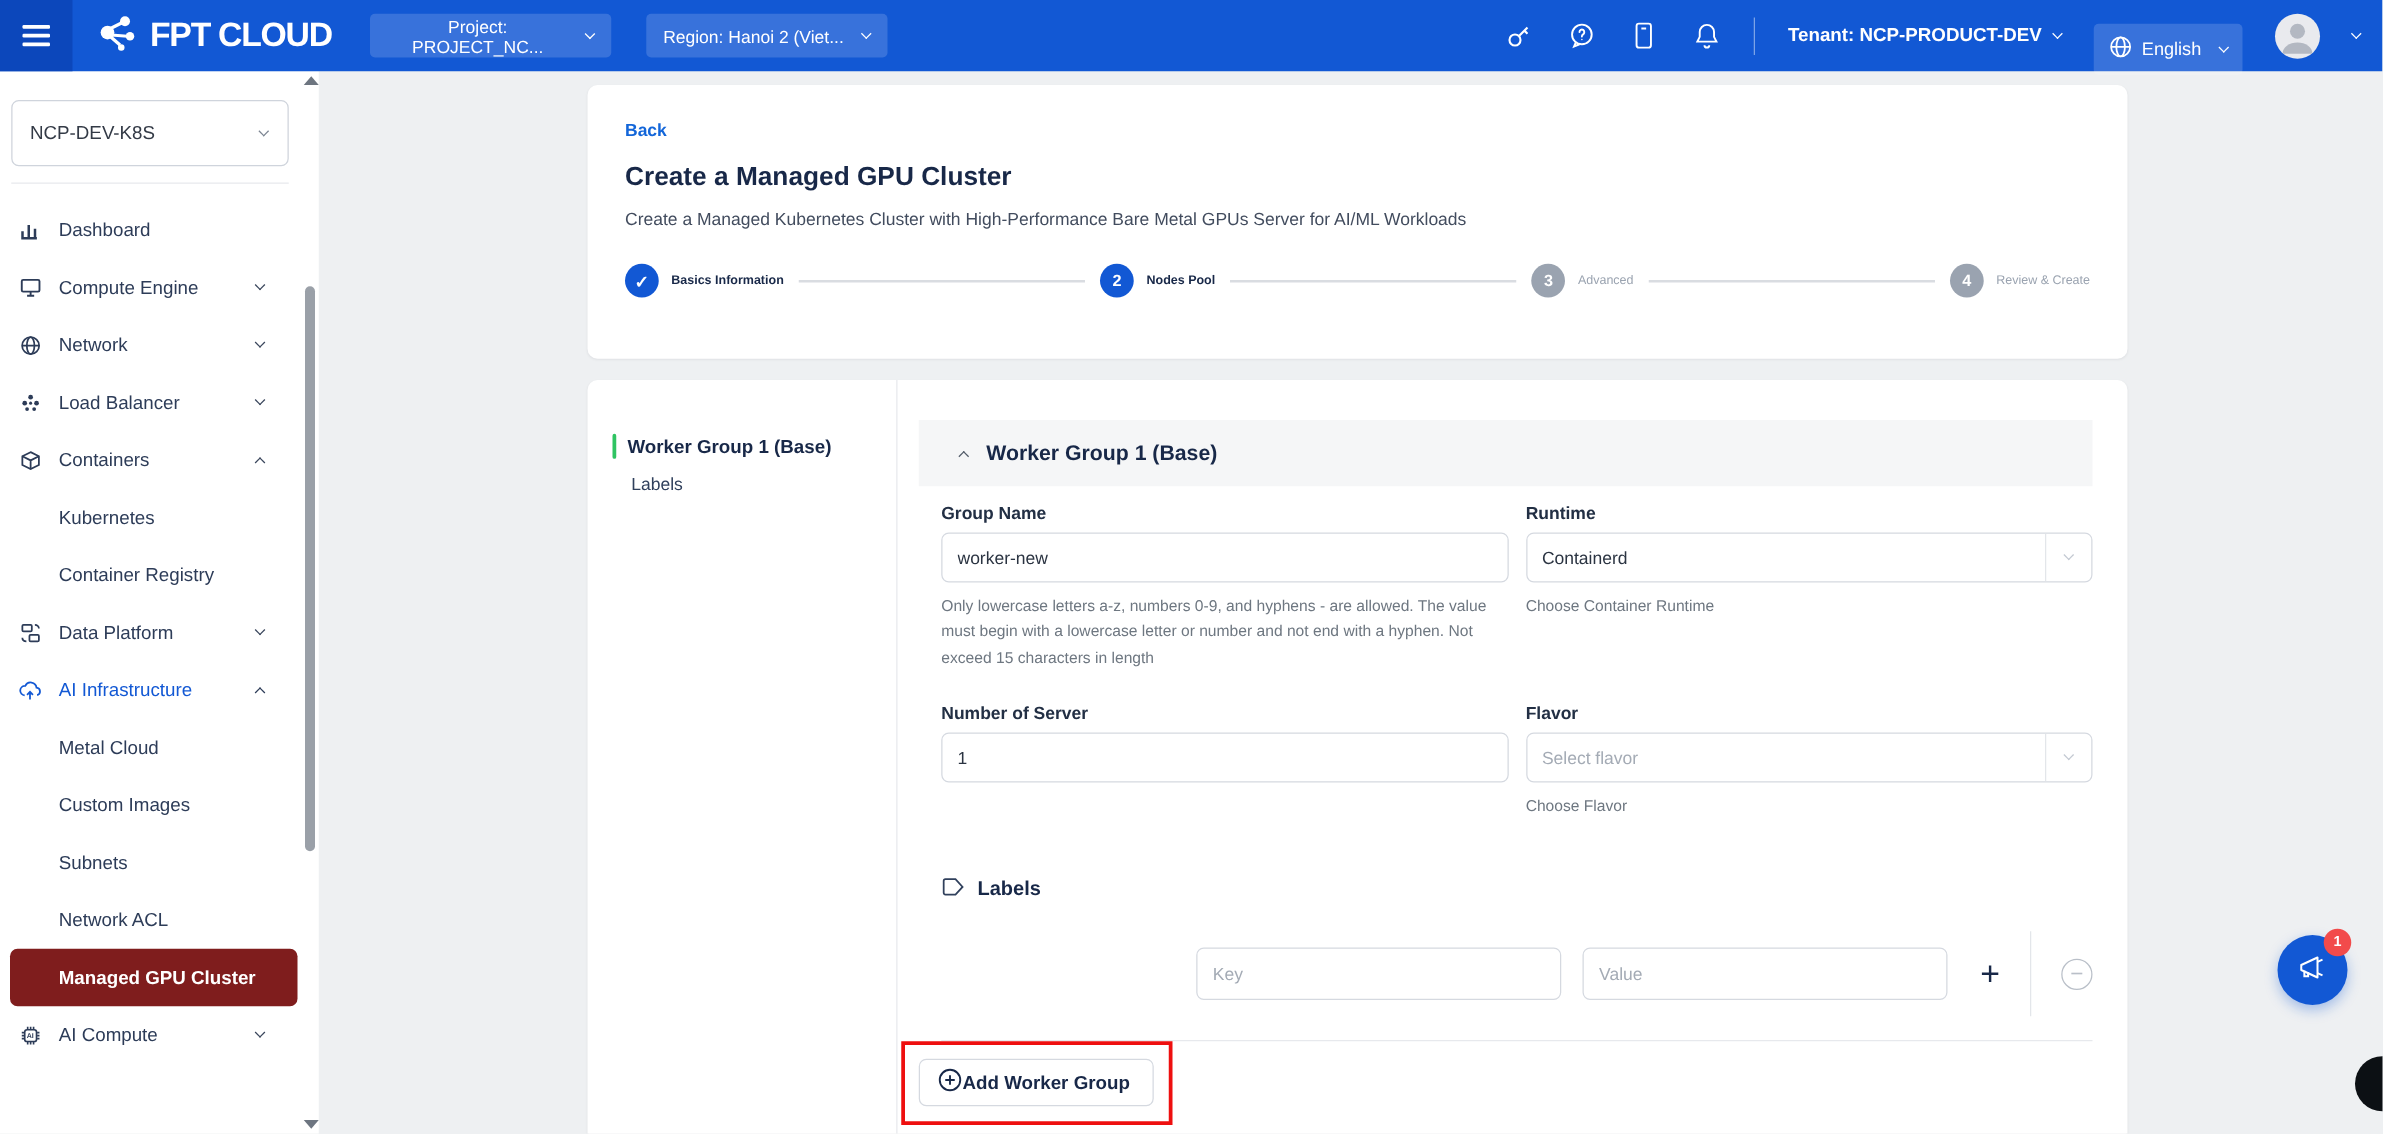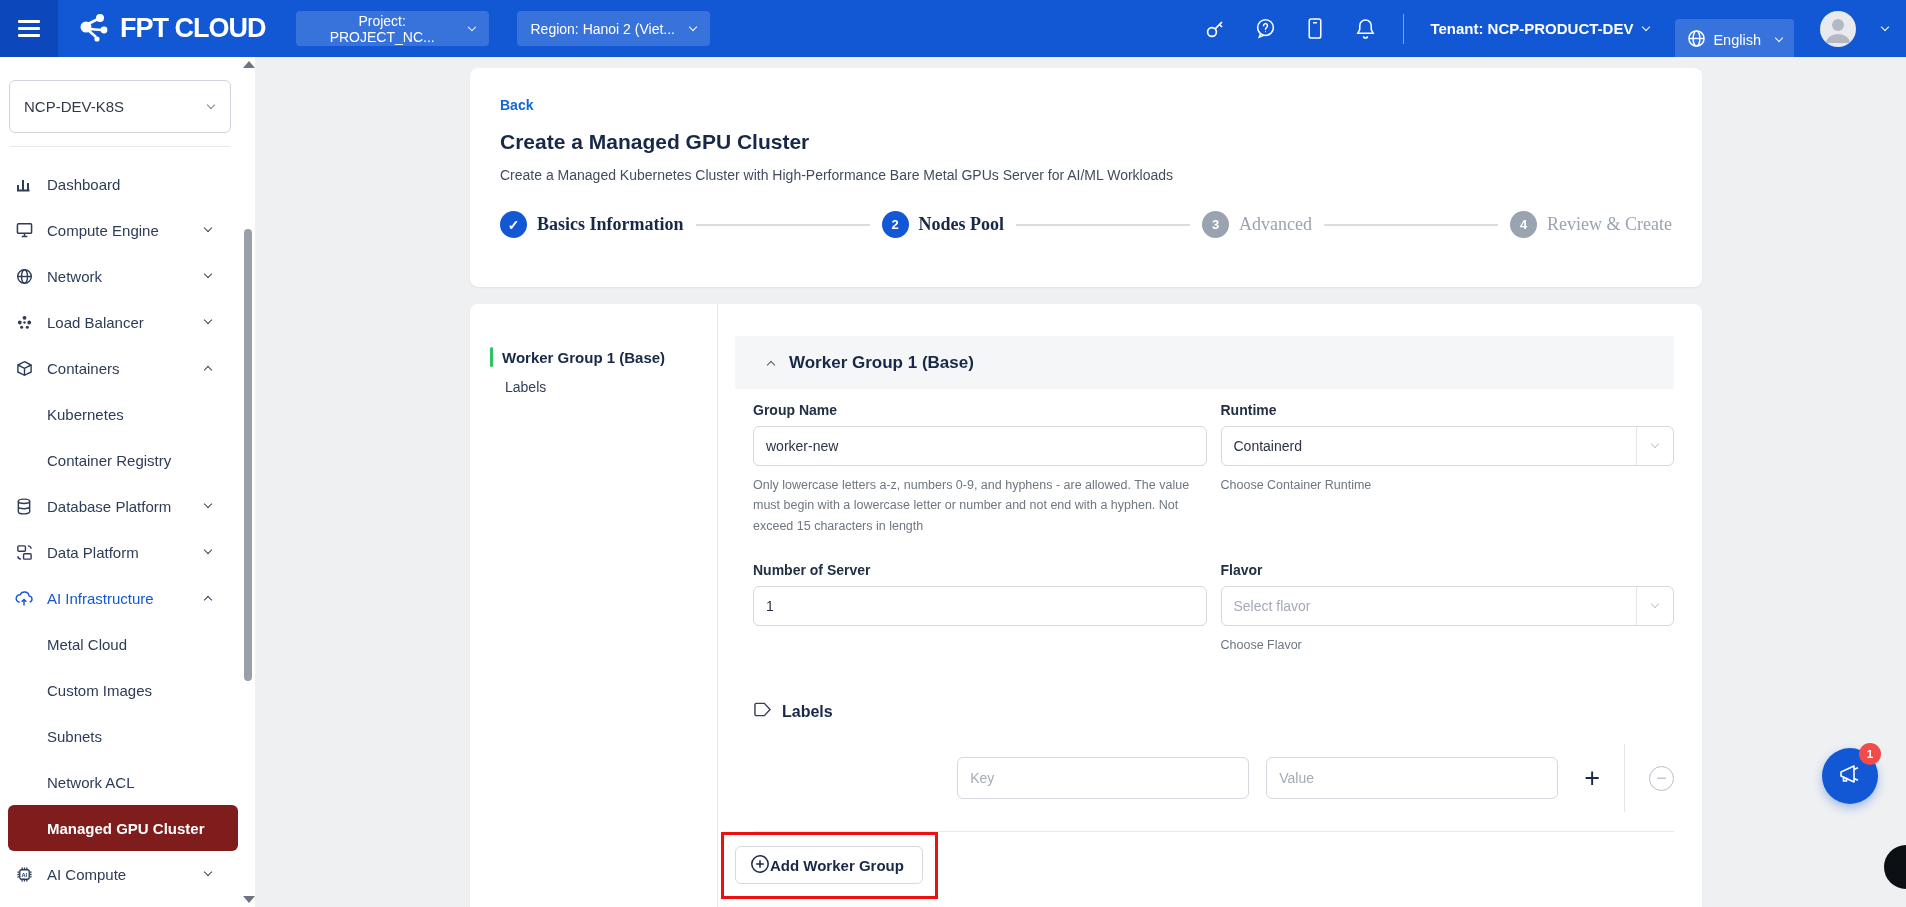--- a/index.html
+++ b/index.html
@@ -55,21 +55,21 @@
   .card { background:#fff; border-radius:8px; box-shadow:0 1px 2px rgba(16,24,40,.06); width:1232px; margin-left:215px; }
   .card1 { margin-top:11px; height:219px; padding:28px 30px 0 30px; }
   .back-link { color:#1366d9; font-size:14px; font-weight:600; cursor:pointer; display:inline-block; }
   .page-title { margin-top:16px; font-size:21px; font-weight:800; color:#182848; }
   .page-subtitle { margin-top:13px; font-size:14px; color:#424c5e; }
 
   .stepper { display:flex; align-items:center; margin-top:28px; }
   .step { display:flex; align-items:center; gap:10px; flex:none; }
   .step-circle { width:27px; height:27px; border-radius:50%; display:flex; align-items:center; justify-content:center; font-size:13px; font-weight:700; color:#fff; background:#9aa3b0; }
   .step.done .step-circle, .step.active .step-circle { background:#1258d4; }
-  .step-label { font-size:18px; color:#9aa3b0; white-space:nowrap;font-family:Liberation Serif, serif; }
+  .step-label { font-size:10px; color:#9aa3b0; white-space:nowrap; }
   .step.done .step-label, .step.active .step-label { color:#182848; font-weight:700; }
   .step-line { flex:1; height:2px; background:#d9dce1; margin:0 12px; }
   .check-glyph { font-size:14px; font-weight:700; color:#fff; }
 
   
   .card2 { margin-top:17px; height:700px; display:flex; }
   .subnav { width:248px; flex:none; padding:43px 0 0 20px; border-right:1px solid #e7e9ed; }
   .subnav-group { display:flex; align-items:center; gap:9px; cursor:pointer; }
   .green-bar { width:3px; height:20px; background:#2fc462; border-radius:2px; flex:none; }
   .subnav-group-label { font-size:15px; font-weight:700; color:#182848; white-space:nowrap; }
@@ -254,30 +254,20 @@
           </svg>
       </span>
       <span class="lbl">Containers</span>
       <span class="chev sm up"></span>
     </div>
     <div class="nav-item child">
       <span class="lbl">Kubernetes</span>
     </div>
     <div class="nav-item child">
       <span class="lbl">Container Registry</span>
-    </div>
-    <div class="nav-item">
-      <span class="ico">
-        <svg width="16" height="17" viewBox="0 0 16 18" fill="none" stroke="#2d3c58" stroke-width="1.5">
-            <ellipse cx="8" cy="3.5" rx="6" ry="2.3"></ellipse>
-            <path d="M2 3.5 V14.5 a6 2.3 0 0 0 12 0 V3.5 M2 9 a6 2.3 0 0 0 12 0"></path>
-          </svg>
-      </span>
-      <span class="lbl">Database Platform</span>
-      <span class="chev sm"></span>
     </div>
     <div class="nav-item">
       <span class="ico">
         <svg width="17" height="17" viewBox="0 0 18 18" fill="none" stroke="#2d3c58" stroke-width="1.5">
             <rect x="2" y="2" width="8" height="5.6" rx="1"></rect>
             <rect x="8" y="10.4" width="8" height="5.6" rx="1"></rect>
             <path d="M4.5 5 h.01 M10.5 13.2 h.01" stroke-width="2"></path>
             <path d="M2 13 c0 1.8 1.5 3 3.4 3 M16 5 c0-1.8-1.5-3-3.4-3"></path>
           </svg>
       </span>

